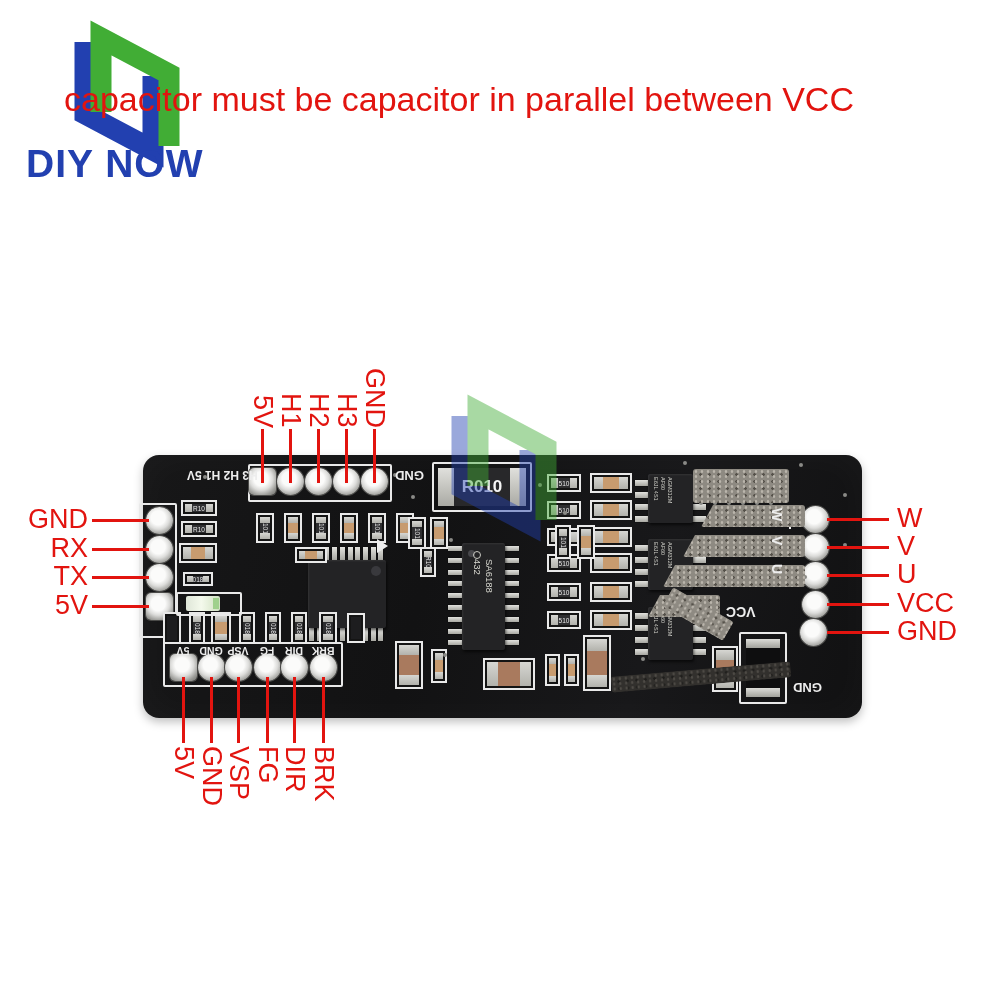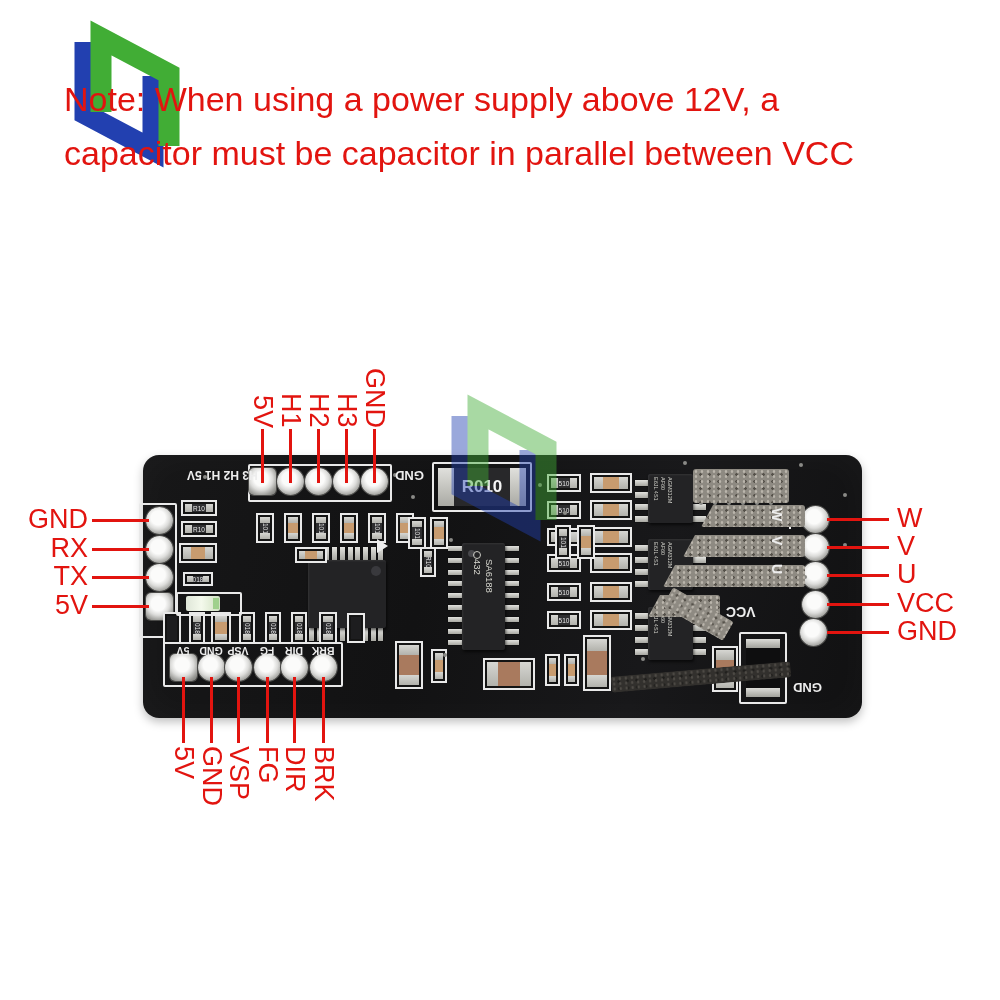--- a/index.html
+++ b/index.html
@@ -50,23 +50,23 @@
 </style>
 </head>
 <body>
 
 <div class="page">
 
   <svg class="logo" viewBox="0 0 140 150">
     <polyline points="28,24 28,96 96,132 96,58" fill="none" stroke="#2240b0" stroke-width="21"></polyline>
     <polyline points="112,128 112,56 44,20 44,94" fill="none" stroke="#41ad35" stroke-width="21"></polyline>
   </svg>
+  <div class="brand-text">DIY NOW</div>
 
   <div class="note">
-    <div>Note: When using a power supply above 12V, a</div>
     <div>capacitor must be capacitor in parallel between VCC</div>
   </div>
 
   <div class="board" id="board">
       <div class="patch" style="left: 550px; top: 14px; width: 96px; height: 34px;"></div>
       <div class="patch" style="left: 558px; top: 50px; width: 104px; height: 22px; clip-path: polygon(12px 0px, 100% 0px, 100% 100%, 0px 100%);"></div>
       <div class="patch" style="left: 540px; top: 80px; width: 122px; height: 22px; clip-path: polygon(12px 0px, 100% 0px, 100% 100%, 0px 100%);"></div>
       <div class="patch" style="left: 520px; top: 110px; width: 142px; height: 22px; clip-path: polygon(12px 0px, 100% 0px, 100% 100%, 0px 100%);"></div>
       <div class="patch" style="left: 505px; top: 140px; width: 72px; height: 22px; clip-path: polygon(12px 0px, 100% 0px, 100% 100%, 0px 100%);"></div>
       <div class="patch" style="left: 520px; top: 148px; width: 70px; height: 22px; transform: rotate(30deg);"></div>

